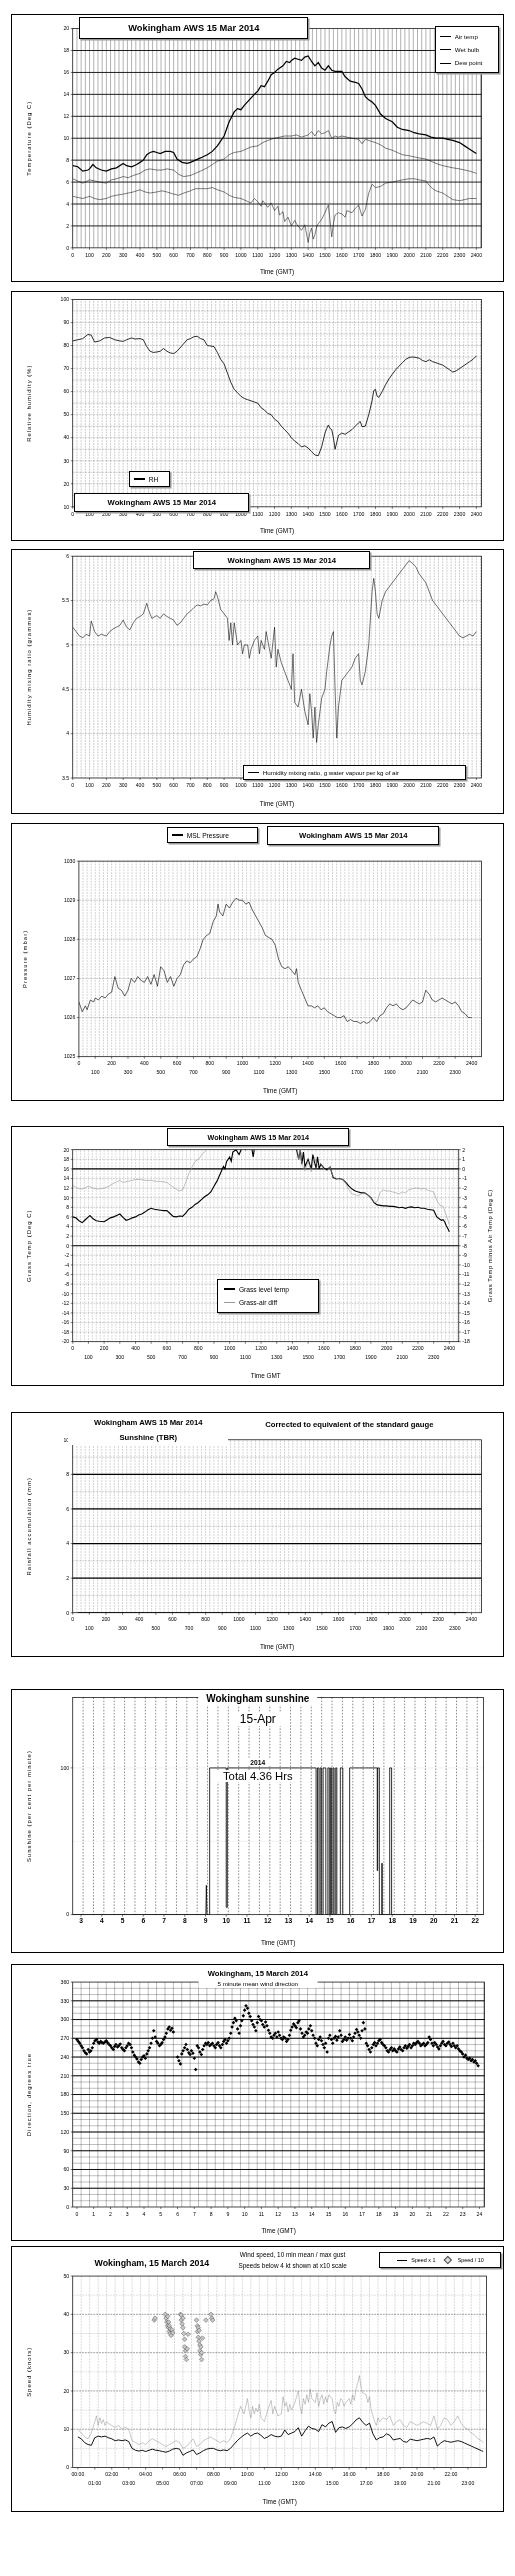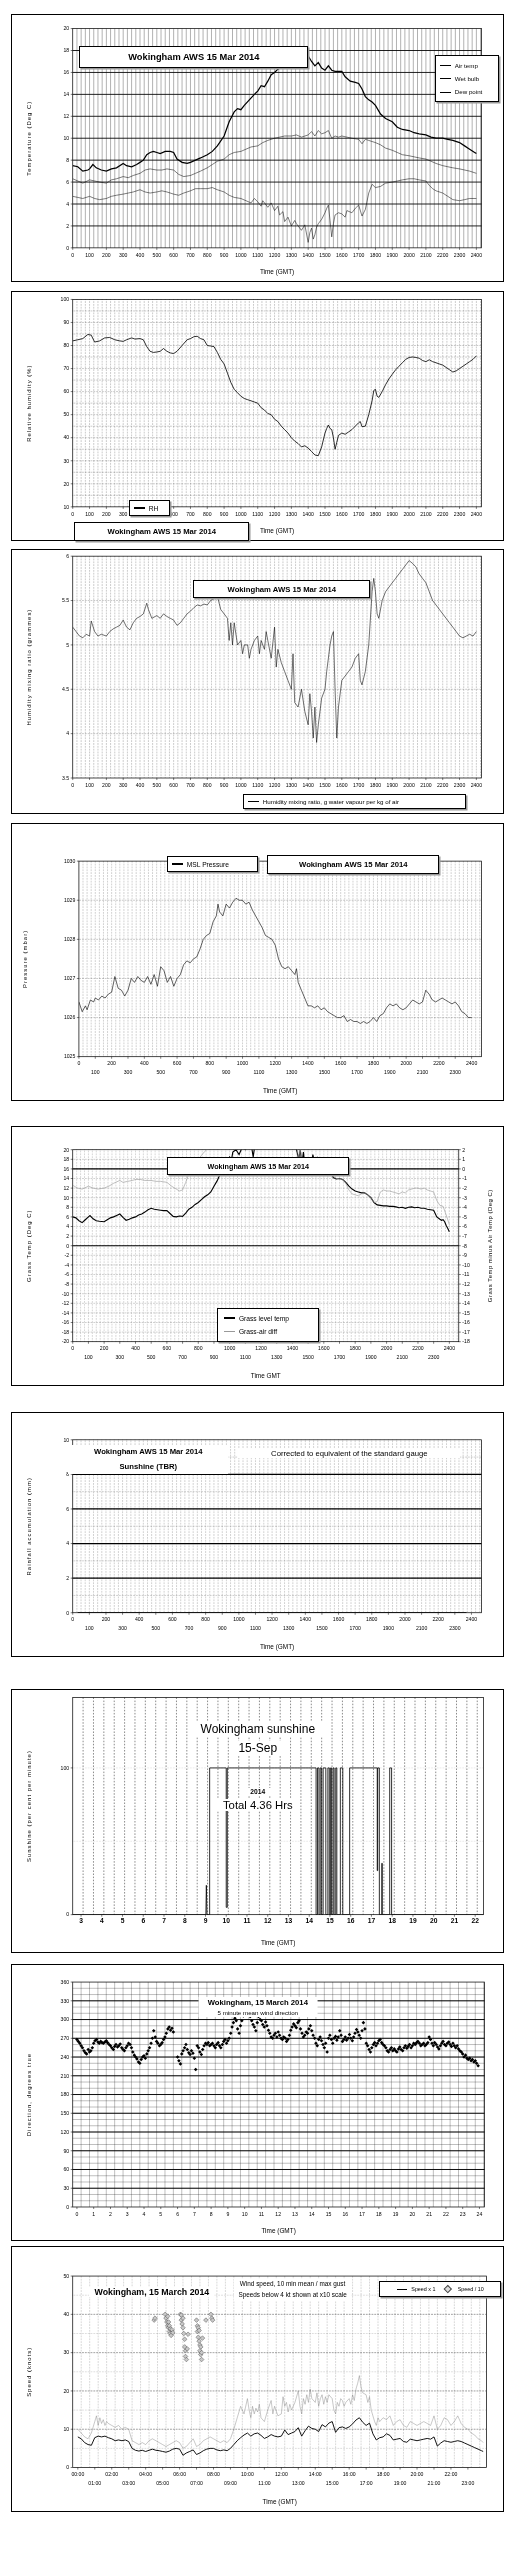--- a/index.html
+++ b/index.html
@@ -1,21 +1,21 @@
 <!DOCTYPE html>
 <html style="font-size:8.2px"><head>
 <meta charset="utf-8">
 <style>
   html,body{margin:0;padding:0;background:#fff;}
   body{width:515px;height:2576px;position:relative;font-family:"Liberation Sans",sans-serif;color:#000;}
   #canvas{position:absolute;left:0;top:0;width:515px;height:2576px;background:#fff;}
   .panel{position:absolute;left:11.3px;width:493px;background:#fff;border:0.5px solid #000;box-sizing:border-box;}
   .panel svg{display:block;}
   svg text{font-family:"Liberation Sans",sans-serif;fill:#000;}
-  .ov{position:absolute;background:#fff;text-align:center;margin-top:29px;}
+  .ov{position:absolute;background:#fff;text-align:center;}
   .box{border:0.5px solid #000;box-shadow:1.5px 1.5px 0 #999;}
   .li{display:flex;align-items:center;gap:4.1px;padding:1.5px 3.1px;white-space:nowrap;}
   .samp{display:inline-block;width:10.3px;flex:0 0 10.3px;background:#000;}
   .s-thick{height:1.5px;}
   .s-thin{height:0.5px;}
   .s-gray{background:#999;}
   .dia-icon{display:inline-block;width:3.6px;height:3.6px;flex:0 0 3.6px;border:0.5px solid #444;background:#ddd;transform:rotate(45deg);margin:0 3.1px;}
   
   .p1{top:14.4px;height:268px;}
   .p2{top:291px;height:250px;}
@@ -33,22 +33,22 @@
   .p2-legend{left:117px;top:179px;width:37px;font-size:6.7px;padding:2.1px 1px;}
   .p2-title{left:62px;top:201px;width:173px;font-size:7.7px;font-weight:bold;padding:4.1px 0;}
   .p3-title{left:181px;top:1px;width:175px;font-size:7.7px;font-weight:bold;padding:3.6px 0;}
   .p3-legend{left:231px;top:215px;width:219px;font-size:6.2px;padding:1.5px 1px;}
   .p4-legend{left:155px;top:3.1px;width:87px;font-size:6.7px;padding:2.1px 1px;}
   .p4-title{left:255px;top:1.5px;width:170px;font-size:7.7px;font-weight:bold;padding:4.1px 0;}
   .p5-title{left:155px;top:1px;width:180px;font-size:7.2px;font-weight:bold;padding:3.6px 0;}
   .p5-legend{left:205px;top:152px;width:98px;font-size:6.7px;padding:2.6px 1px;}
   .p5-legend .li{padding:3.1px 5.2px;}
   .p6-title{left:56px;top:3.1px;width:160px;font-size:7.7px;font-weight:bold;line-height:1.9;}
-  .p6-sub{left:226px;top:6.7px;width:222px;font-size:7.7px;font-weight:normal;}
-  .p7-t{left:50%;transform:translateX(-50%);top:2.1px;font-size:12px;font-weight:normal;padding:1px 8.2px;white-space:nowrap;text-align:right;}
+  .p6-sub{left:226px;top:6.7px;width:222px;font-size:7.7px;font-weight:bold;}
+  .p7-t{left:50%;transform:translateX(-50%);top:2.1px;font-size:10px;font-weight:bold;padding:1px 8.2px;white-space:nowrap;text-align:right;}
   .p7-date{left:50%;transform:translateX(-50%);top:21.6px;font-size:12px;padding:0 7.2px;white-space:nowrap;}
   .p7-year{left:50%;transform:translateX(-50%);top:69px;font-size:6.7px;font-weight:bold;padding:0 6.2px;}
   .p7-total{left:50%;transform:translateX(-50%);top:80px;font-size:11.3px;padding:0 7.2px;white-space:nowrap;}
   .p8-head{left:50%;transform:translateX(-50%);top:3.1px;padding:1px 9.3px;}
   .p8-t{font-size:7.7px;font-weight:bold;}
   .p8-s{font-size:6.2px;margin-top:2.1px;}
   .p9-title{left:77px;top:11.3px;font-size:8.8px;font-weight:bold;padding:0 5.2px;white-space:nowrap;}
   .p9-sub{left:222px;top:3.1px;font-size:6.4px;line-height:1.7;padding:0 4.1px;white-space:nowrap;}
   .p9-legend{left:367px;top:5.2px;width:120px;font-size:5.4px;display:flex;justify-content:center;padding:2.6px 0;}
 </style>
@@ -1403,21 +1403,21 @@
         <text x="899.878787878788" y="453" text-anchor="middle" font-size="13" font-weight="bold">22</text>
         <line x1="114" x2="118" y1="436" y2="436" stroke="#000" stroke-width="1"></line>
         <text x="111" y="439.5" text-anchor="end" font-size="10">0</text>
         <line x1="114" x2="118" y1="150.8648648648649" y2="150.8648648648649" stroke="#000" stroke-width="1"></line>
         <text x="111" y="154.3648648648649" text-anchor="end" font-size="10">100</text>
         <text x="517" y="494" text-anchor="middle" font-size="12.5">Time (GMT)</text>
         <text transform="translate(36,225) rotate(-90)" text-anchor="middle" font-size="11.5" letter-spacing="2px">Sunshine (per cent per minute)</text>
         <polyline points="118.0,436.0 375.9,436.0 376.7,436.0 377.6,379.0 378.8,436.0 384.0,436.0 384.0,150.9 416.2,150.9 416.2,421.7 418.3,421.7 418.3,150.9 590.8,150.9 590.8,436.0 593.6,436.0 593.6,150.9 596.4,150.9 596.4,436.0 598.8,436.0 598.8,150.9 601.6,150.9 601.6,436.0 604.5,436.0 604.5,150.9 609.7,150.9 609.7,436.0 613.7,436.0 613.7,150.9 616.5,150.9 616.5,436.0 619.0,436.0 619.0,150.9 621.0,150.9 621.0,436.0 623.8,436.0 623.8,150.9 625.8,150.9 625.8,436.0 629.0,436.0 629.0,150.9 631.1,150.9 631.1,436.0 637.9,436.0 637.9,150.9 642.7,150.9 642.7,436.0 656.0,436.0 656.0,150.9 709.6,150.9 709.6,350.5 710.5,350.5 710.5,150.9 713.7,150.9 713.7,436.0 718.5,436.0 718.5,336.2 719.3,336.2 719.3,436.0 733.8,436.0 733.8,150.9 737.5,150.9 737.5,436.0 916.0,436.0" fill="none" stroke="#000000" stroke-width="1.6" clip-path="url(#cp-sunshine)"></polyline>
       </svg>
     <div class="ov p7-t"><span>Wokingham sunshine</span></div>
-    <div class="ov p7-date"><span>15-Sep</span></div>
+    <div class="ov p7-date"><span>15-Apr</span></div>
     <div class="ov p7-year"><span>2014</span></div>
     <div class="ov p7-total"><span>Total 4.36 Hrs</span></div>
   </div>
 
   <div class="panel p8">
     <svg width="490" height="275" viewBox="0 0 952 534">
         <defs>
           <clipPath id="cp-winddir">
             <rect x="118" y="33" width="800" height="437"></rect>
           </clipPath>

